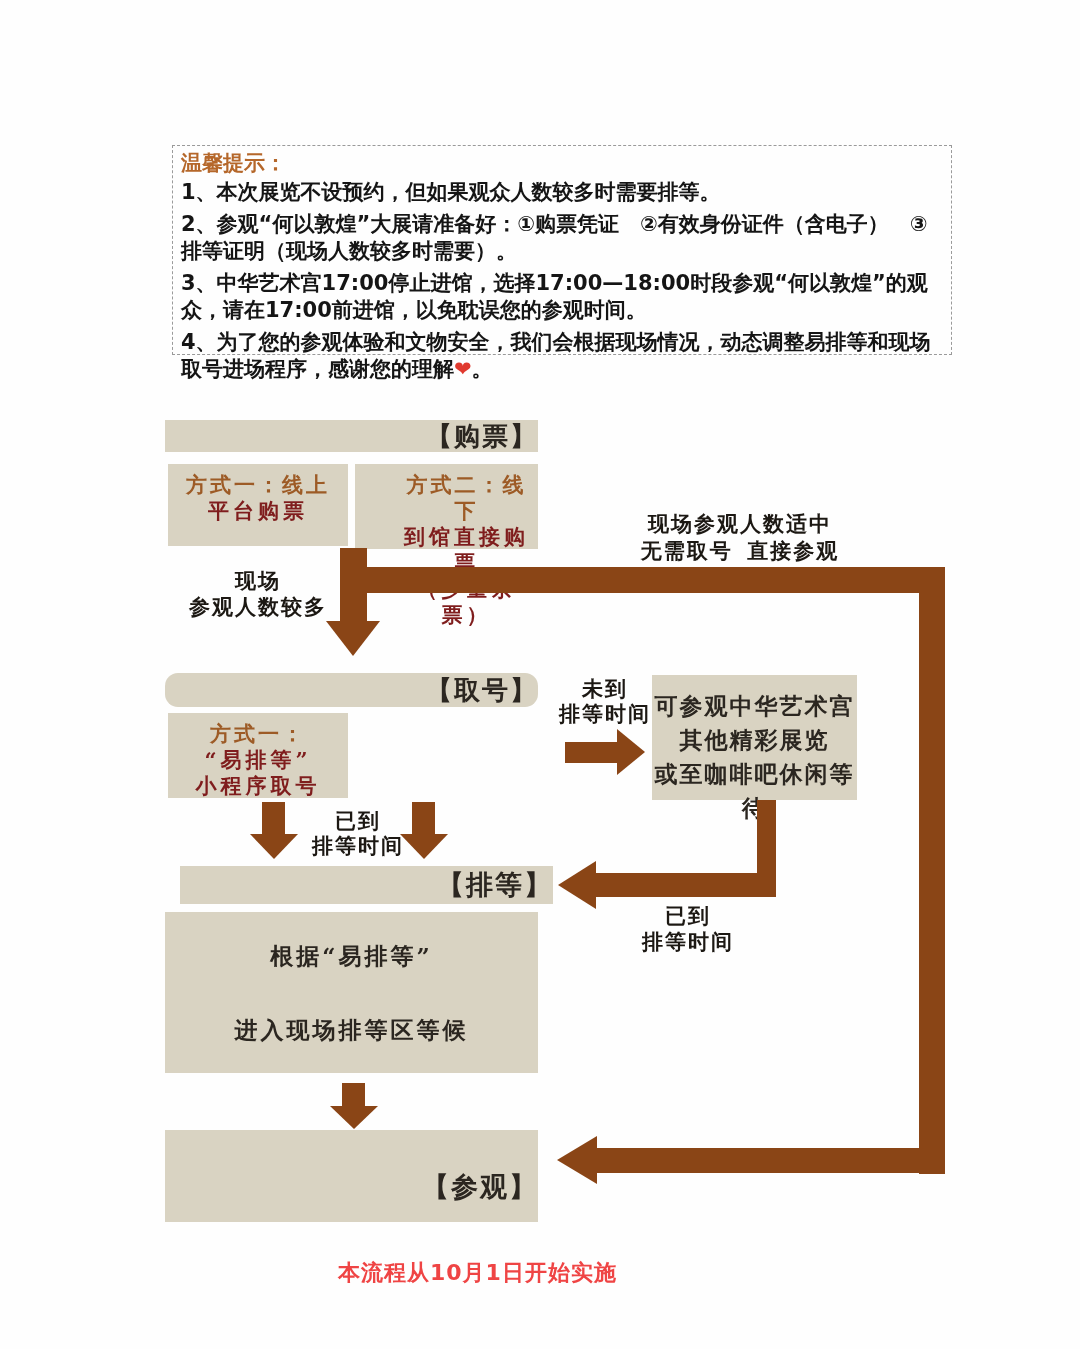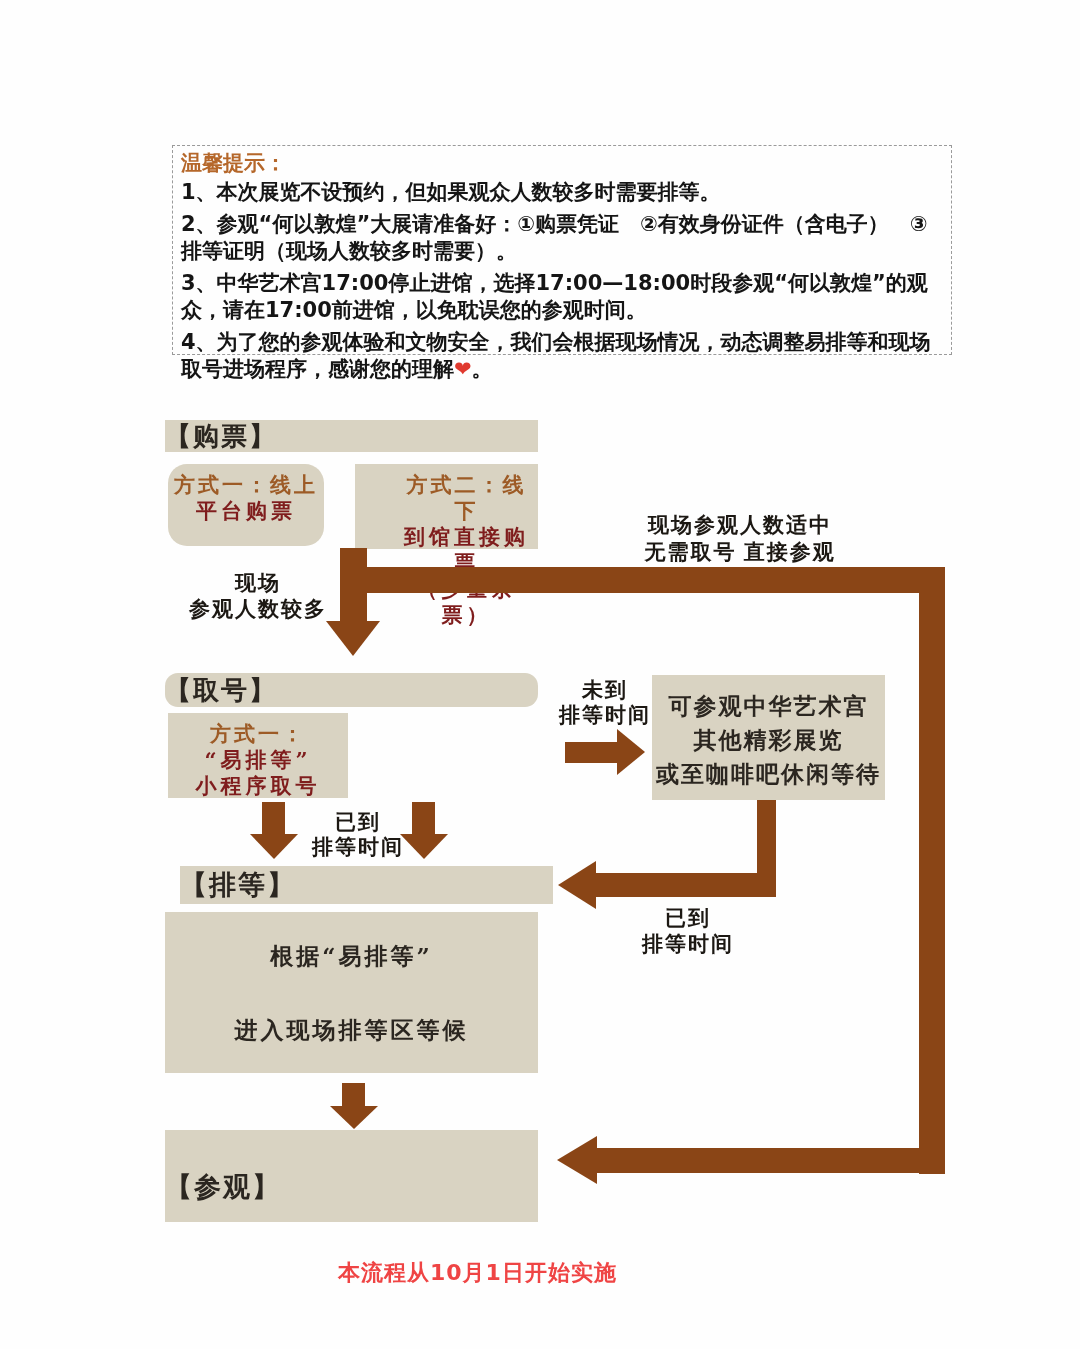--- a/index.html
+++ b/index.html
@@ -29,29 +29,29 @@
   .box{
     position:absolute;
     background:#d9d3c2;
     color:#2b2620;
     font-family:"DejaVu Serif","Liberation Serif",serif;
     text-align:center;
     box-sizing:border-box;
   }
   .hdr{
     font-weight:bold;font-size:26px;letter-spacing:2px;
-    display:flex;align-items:center;justify-content:flex-start;
+    display:flex;align-items:center;justify-content:flex-end;
   }
   .opt{padding-top:8px;}
   .opt .t{color:#9d5b26;font-weight:bold;font-size:21px;line-height:26px;letter-spacing:3px;}
   .opt .l{color:#7f1d1d;font-weight:bold;font-size:21px;line-height:26px;letter-spacing:4px;}
   
   .lbl{
     position:absolute;
-    font-family:Liberation Serif, serif;
+    font-family:Liberation Mono, monospace;
     font-weight:bold;color:#1c1813;
     text-align:center;letter-spacing:2px;
   }
   
   .bar{position:absolute;background:#8a4516;}
   .tri{position:absolute;width:0;height:0;}
   
   #caption{
     position:absolute;left:338px;top:1258px;width:440px;
     text-align:left;
@@ -68,21 +68,21 @@
     <div class="n-title">温馨提示：</div>
     <p>1、本次展览不设预约，但如果观众人数较多时需要排等。</p>
     <p>2、参观“何以敦煌”大展请准备好：①购票凭证　②有效身份证件（含电子）　③排等证明（现场人数较多时需要）。</p>
     <p>3、中华艺术宫17:00停止进馆，选择17:00—18:00时段参观“何以敦煌”的观众，请在17:00前进馆，以免耽误您的参观时间。</p>
     <p><span>4、为了您的参观体验和文物安全，我们会根据现场情况，动态调整易排等和现场取号进场程序，感谢您的理解</span><span class="heart">❤</span><span>。</span></p>
   </div>
 
   <div class="box hdr" style="left:165px;top:420px;width:373px;height:32px;">
     <span>【购票】</span>
   </div>
-  <div class="box opt" style="left:168px;top:464px;width:156px;height:82px;border-radius:19px;">
+  <div class="box opt" style="left:168px;top:464px;width:180px;height:82px;">
     <div class="t">方式一：线上</div>
     <div class="l">平台购票</div>
   </div>
   <div class="box opt" style="left:355px;top:464px;width:183px;height:85px;padding-left:40px;">
     <div class="t">方式二：线下</div>
     <div class="l">到馆直接购票</div>
     <div class="l">（少量余票）</div>
   </div>
 
   <div class="lbl" style="left:176px;top:570px;width:164px;font-size:21px;line-height:26px;">
@@ -113,21 +113,21 @@
   </div>
 
   <div class="lbl" style="left:548px;top:678px;width:114px;font-size:21px;line-height:25px;">
     <div>未到</div>
     <div>排等时间</div>
   </div>
 
   <div class="bar" style="left:565px;top:742px;width:52px;height:21px;"></div>
   <div class="tri" style="left:617px;top:729px;border-top:23px solid transparent;border-bottom:23px solid transparent;border-left:28px solid #8a4516;"></div>
 
-  <div class="box" style="left:652px;top:675px;width:233px;height:125px;padding-top:14px;font-weight:bold;font-size:23px;line-height:34px;letter-spacing:2px;">
+  <div class="box" style="left:652px;top:675px;width:205px;height:125px;padding-top:14px;font-weight:bold;font-size:23px;line-height:34px;letter-spacing:2px;">
     <div>可参观中华艺术宫</div>
     <div>其他精彩展览</div>
     <div>或至咖啡吧休闲等待</div>
   </div>
 
   <div class="bar" style="left:262px;top:802px;width:23px;height:32px;"></div>
   <div class="tri" style="left:250px;top:834px;border-left:24px solid transparent;border-right:24px solid transparent;border-top:25px solid #8a4516;"></div>
   <div class="bar" style="left:412px;top:802px;width:23px;height:32px;"></div>
   <div class="tri" style="left:400px;top:834px;border-left:24px solid transparent;border-right:24px solid transparent;border-top:25px solid #8a4516;"></div>
 

